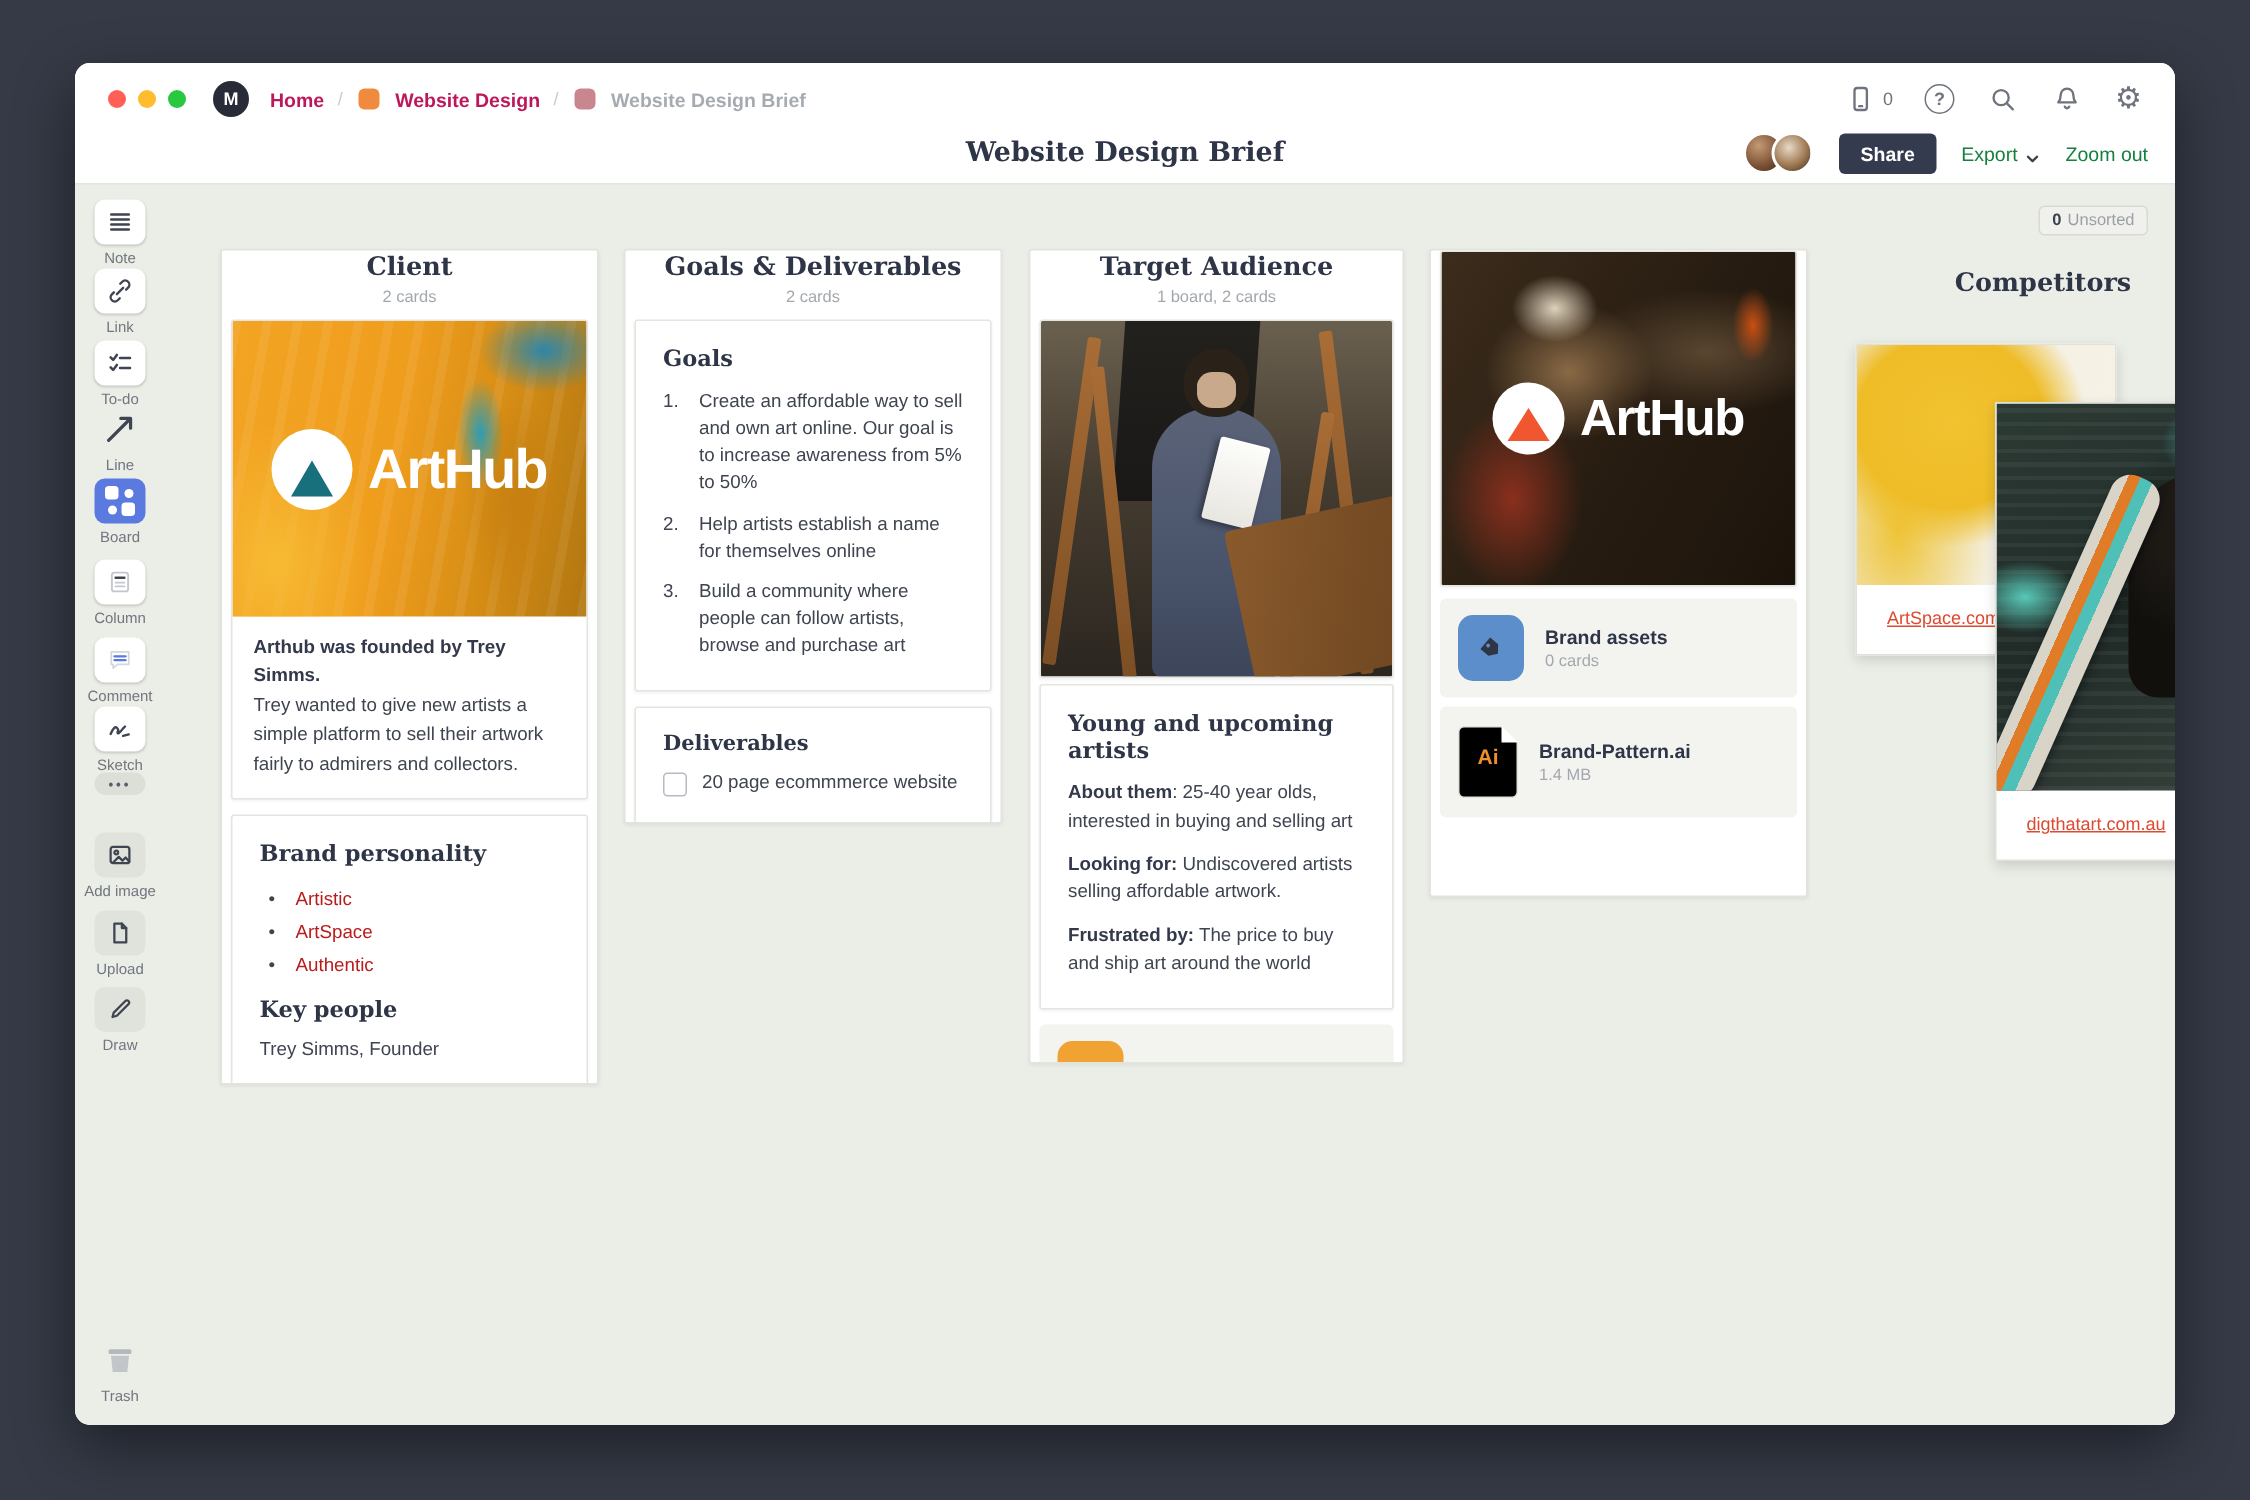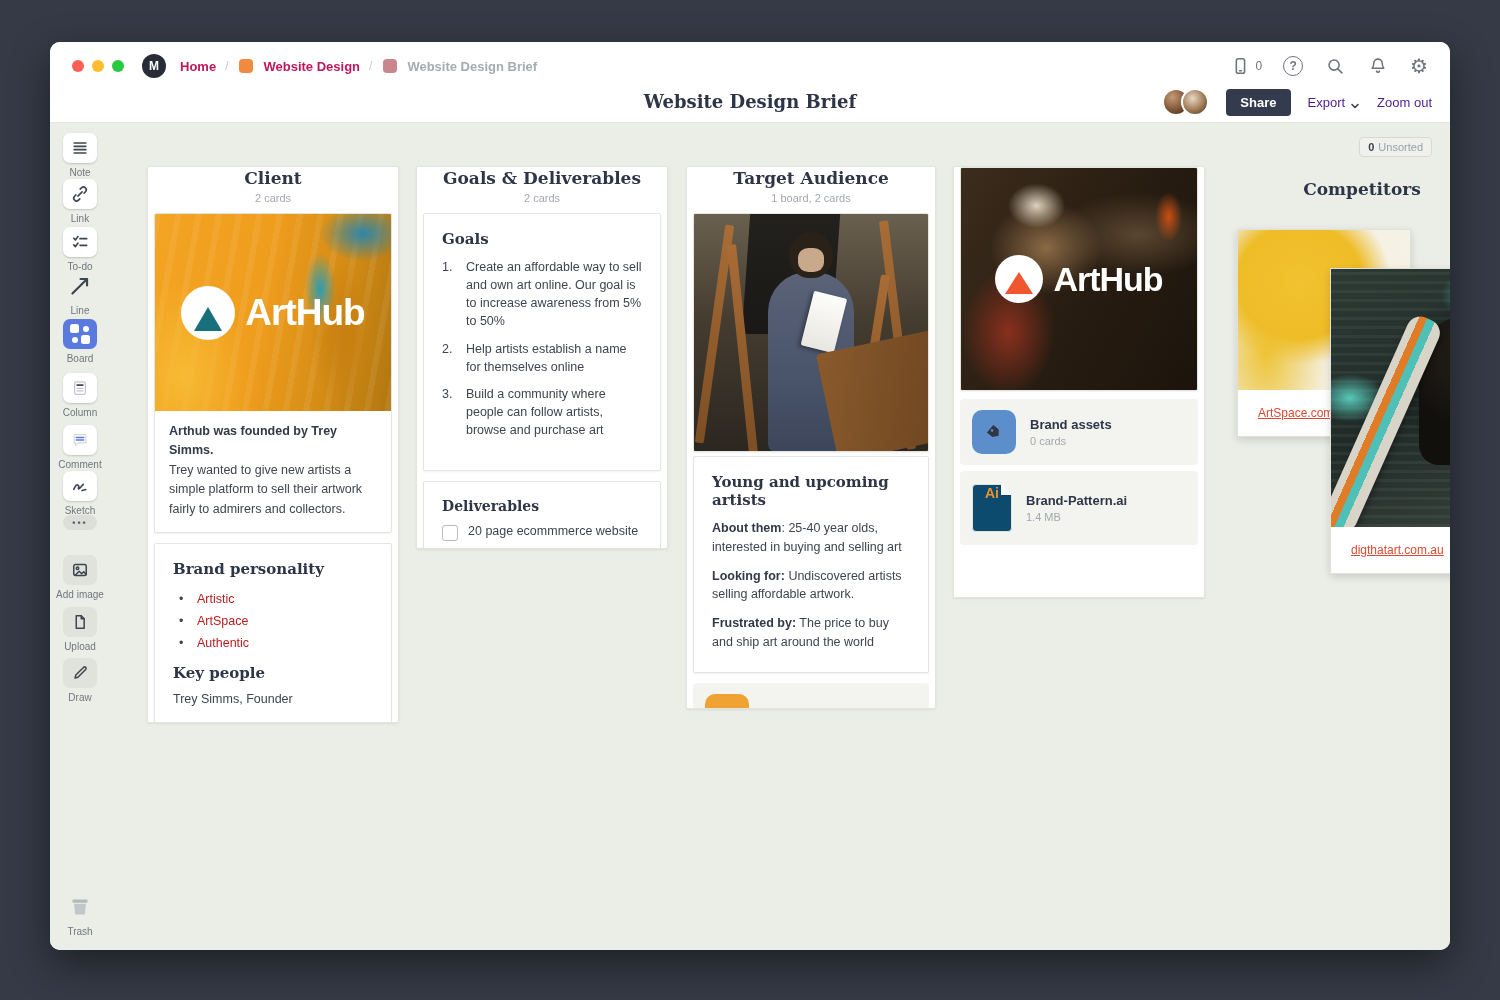--- a/index.html
+++ b/index.html
@@ -24,21 +24,21 @@
   .help-circ{width:20px;height:20px;border-radius:50%;border:1.7px solid #6e737d;display:flex;align-items:center;justify-content:center;font-size:12px;font-weight:bold;color:#6e737d;box-sizing:border-box}
   .gear{font-size:20px;line-height:20px;color:#6e737d}
   .hdr-row2{position:relative;height:32px;background:#fff}
   .board-title{position:absolute;left:0;right:0;top:1px;text-align:center;font-family:"DejaVu Serif","Liberation Serif",serif;font-weight:bold;font-size:18px;color:#2e3547}
   .hdr-actions{position:absolute;right:18px;top:-2px;display:flex;align-items:center;gap:17px}
   .avatars{display:flex}
   .avatar{width:24px;height:24px;border-radius:50%;border:2px solid #fff;box-sizing:content-box}
   .avatar.a1{background:radial-gradient(circle at 35% 30%,#c49a76,#7a5034 60%,#402a18)}
   .avatar.a2{margin-left:-9px;background:radial-gradient(circle at 40% 35%,#e8d9c6,#a07a54 55%,#3d2d1c)}
   .share-btn{background:#353b4f;color:#fff;font-size:13px;font-weight:bold;padding:6px 14px;border-radius:4px;cursor:pointer}
-  .txt-btn{font-size:13px;color:#4c1d95;display:flex;align-items:flex-end;gap:5px;cursor:pointer}
+  .txt-btn{font-size:13px;color:#15803d;display:flex;align-items:flex-end;gap:5px;cursor:pointer}
 
   
   .canvas{position:absolute;top:80px;left:0;right:0;bottom:0;background:#ebeee7;border-top:1px solid #e3e5df;overflow:hidden}
   .unsorted{position:absolute;top:14px;right:18px;background:#f0f1ec;border:1px solid #d8dad2;border-radius:4px;font-size:11px;padding:3px 8px;color:#9ba0a8}
   .unsorted b{color:#3b4152;font-weight:bold;margin-right:4px}
 
   
   .tool{position:absolute;left:0;width:60px;display:flex;flex-direction:column;align-items:center;cursor:pointer}
   .tool-btn{width:34px;height:30px;border-radius:7px;display:flex;align-items:center;justify-content:center}
   .tool-btn.white{background:#fff;box-shadow:0 1px 2px rgba(0,0,0,.18)}
@@ -74,21 +74,21 @@
   .checkbox{width:14px;height:14px;border:1.5px solid #b6bac2;border-radius:3px;flex:none;margin-top:1px;background:#fff}
   .todo-label{font-size:12.5px;color:#3e4450}
   .persona p{margin:0 0 10px;font-size:12.5px;color:#3e4450;line-height:1.5}
   .persona b{color:#33394a}
   .tile{background:#f3f4f0;border-radius:4px;display:flex;align-items:center;padding:11px 12px;margin:0 0 6px;gap:14px;cursor:pointer}
   .tile-icon{width:44px;height:44px;border-radius:10px;flex:none;display:flex;align-items:center;justify-content:center}
   .tile-icon.orange{background:#f0a232}
   .tile-icon.blueic{background:#5b8ecb}
   .tile-title{font-size:13px;font-weight:bold;color:#2e3547}
   .tile-count{font-size:11px;color:#a3a8ae;margin-top:3px}
-  .file-icon{width:38px;height:46px;background:#0c4a6e;border:1px solid #e2e4de;border-radius:4px;position:relative;display:flex;align-items:flex-start;justify-content:center;flex:none}
+  .file-icon{width:38px;height:46px;background:#000000;border:1px solid #e2e4de;border-radius:4px;position:relative;display:flex;align-items:center;justify-content:center;flex:none}
   .file-icon::after{content:"";position:absolute;top:-1px;right:-1px;border-style:solid;border-width:0 11px 11px 0;border-color:#f3f4f0 #f3f4f0 #fff #fff;box-shadow:-1px 1px 1px rgba(0,0,0,.06)}
   .file-ai{color:#ef8f2e;font-weight:bold;font-size:14px;margin-bottom:9px}
 
   
   .img{position:relative;width:100%;display:flex;align-items:center;justify-content:center;overflow:hidden}
   .client-img{height:197px;background:
     radial-gradient(70px 45px at 88% 10%,#2d86a8 0%,rgba(45,134,168,0) 62%),
     radial-gradient(26px 60px at 70% 38%,#2d9db4 0%,rgba(45,157,180,0) 60%),
     radial-gradient(48px 100px at 80% 62%,#c77f10 0%,rgba(199,127,16,0) 72%),
     radial-gradient(90px 130px at 12% 82%,#f7ba33 0%,rgba(247,186,51,0) 72%),
@@ -360,21 +360,21 @@
         <p class="plain">Trey Simms, Founder</p>
 
       </div>
     </div>
 
     <div class="column" style="left:366px;top:43px;width:252px;height:383px">
       <div class="col-head">
         <div class="col-title">Goals &amp; Deliverables</div>
         <div class="col-count">2 cards</div>
       </div>
-      <div class="card pad" style="padding-bottom:22px">
+      <div class="card pad" style="padding-bottom:12px">
         <h3 class="serif">Goals</h3>
         <ol class="goals">
           <li>
               <span class="num">1.</span>
               <span>Create an affordable way to sell and own art online. Our goal is to increase awareness from 5% to 50%</span>
             </li>
           <li>
               <span class="num">2.</span>
               <span>Help artists establish a name for themselves online</span>
             </li>

